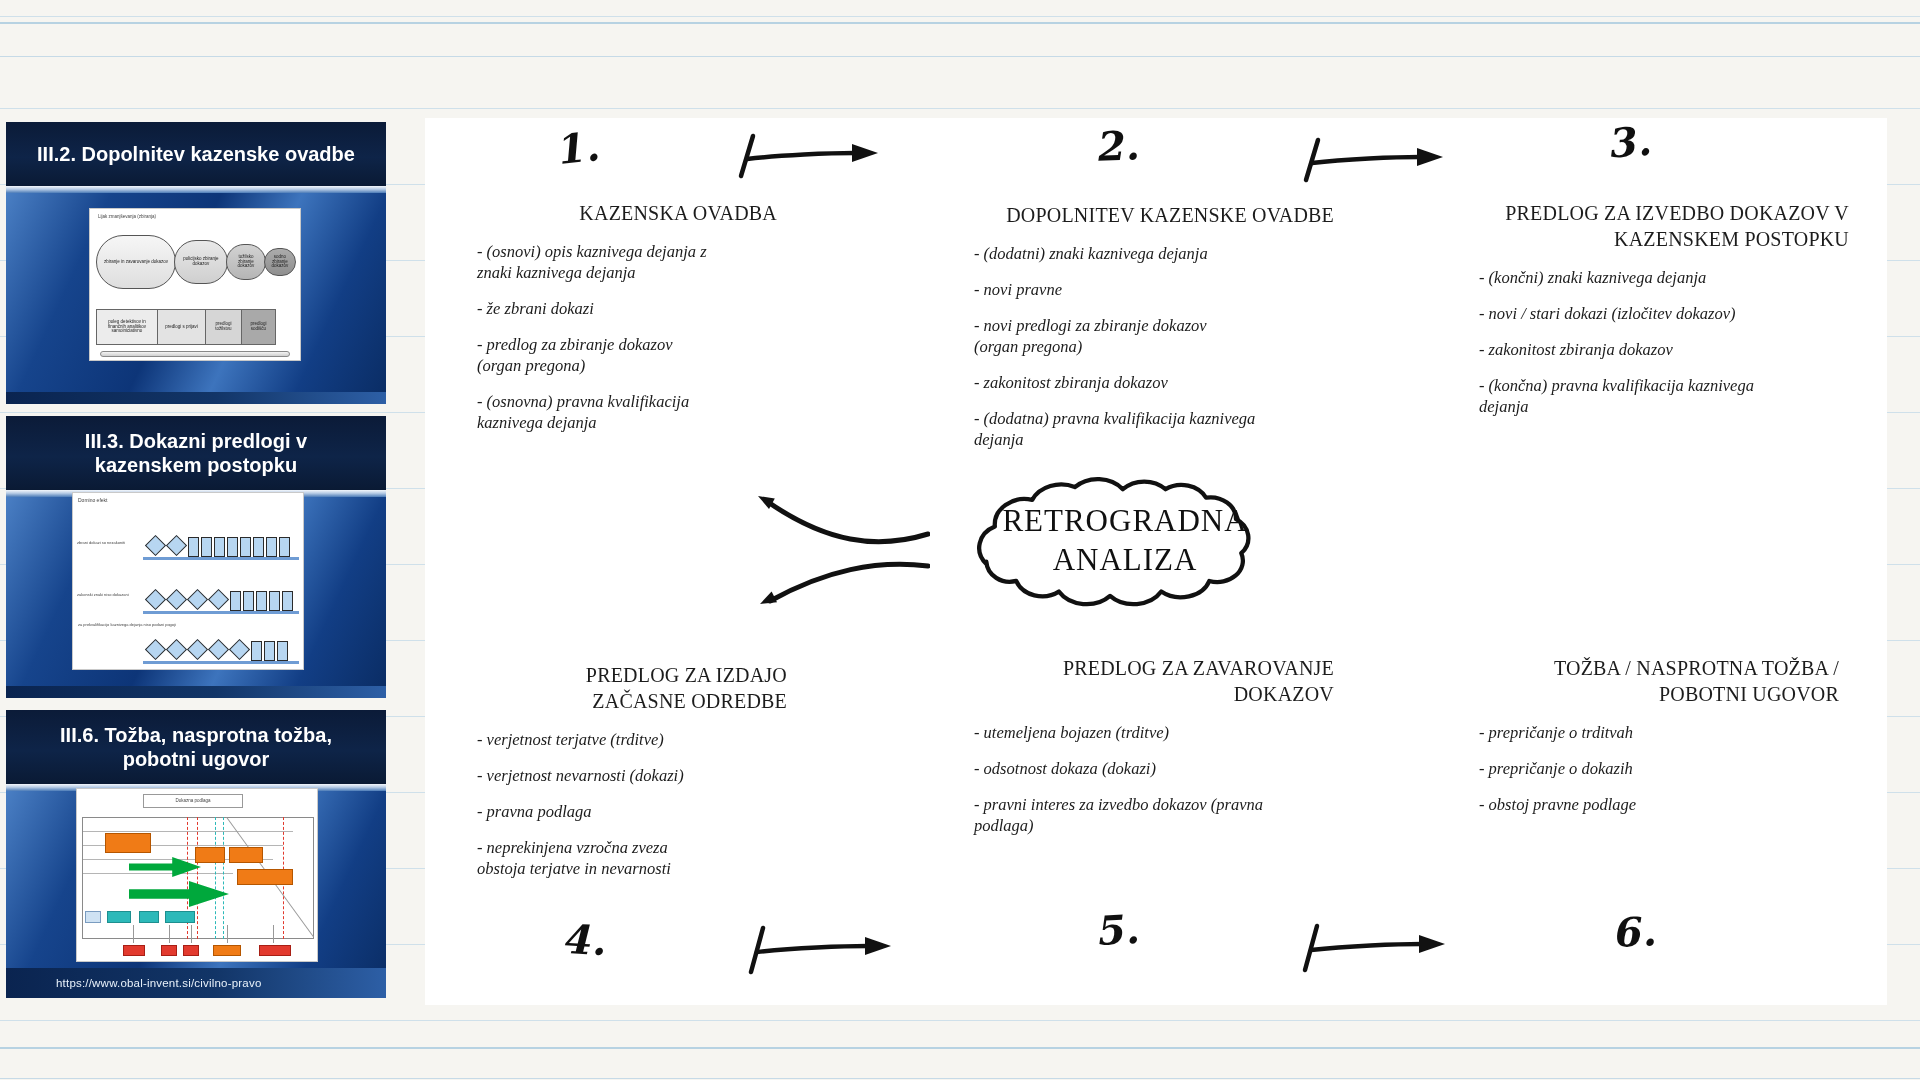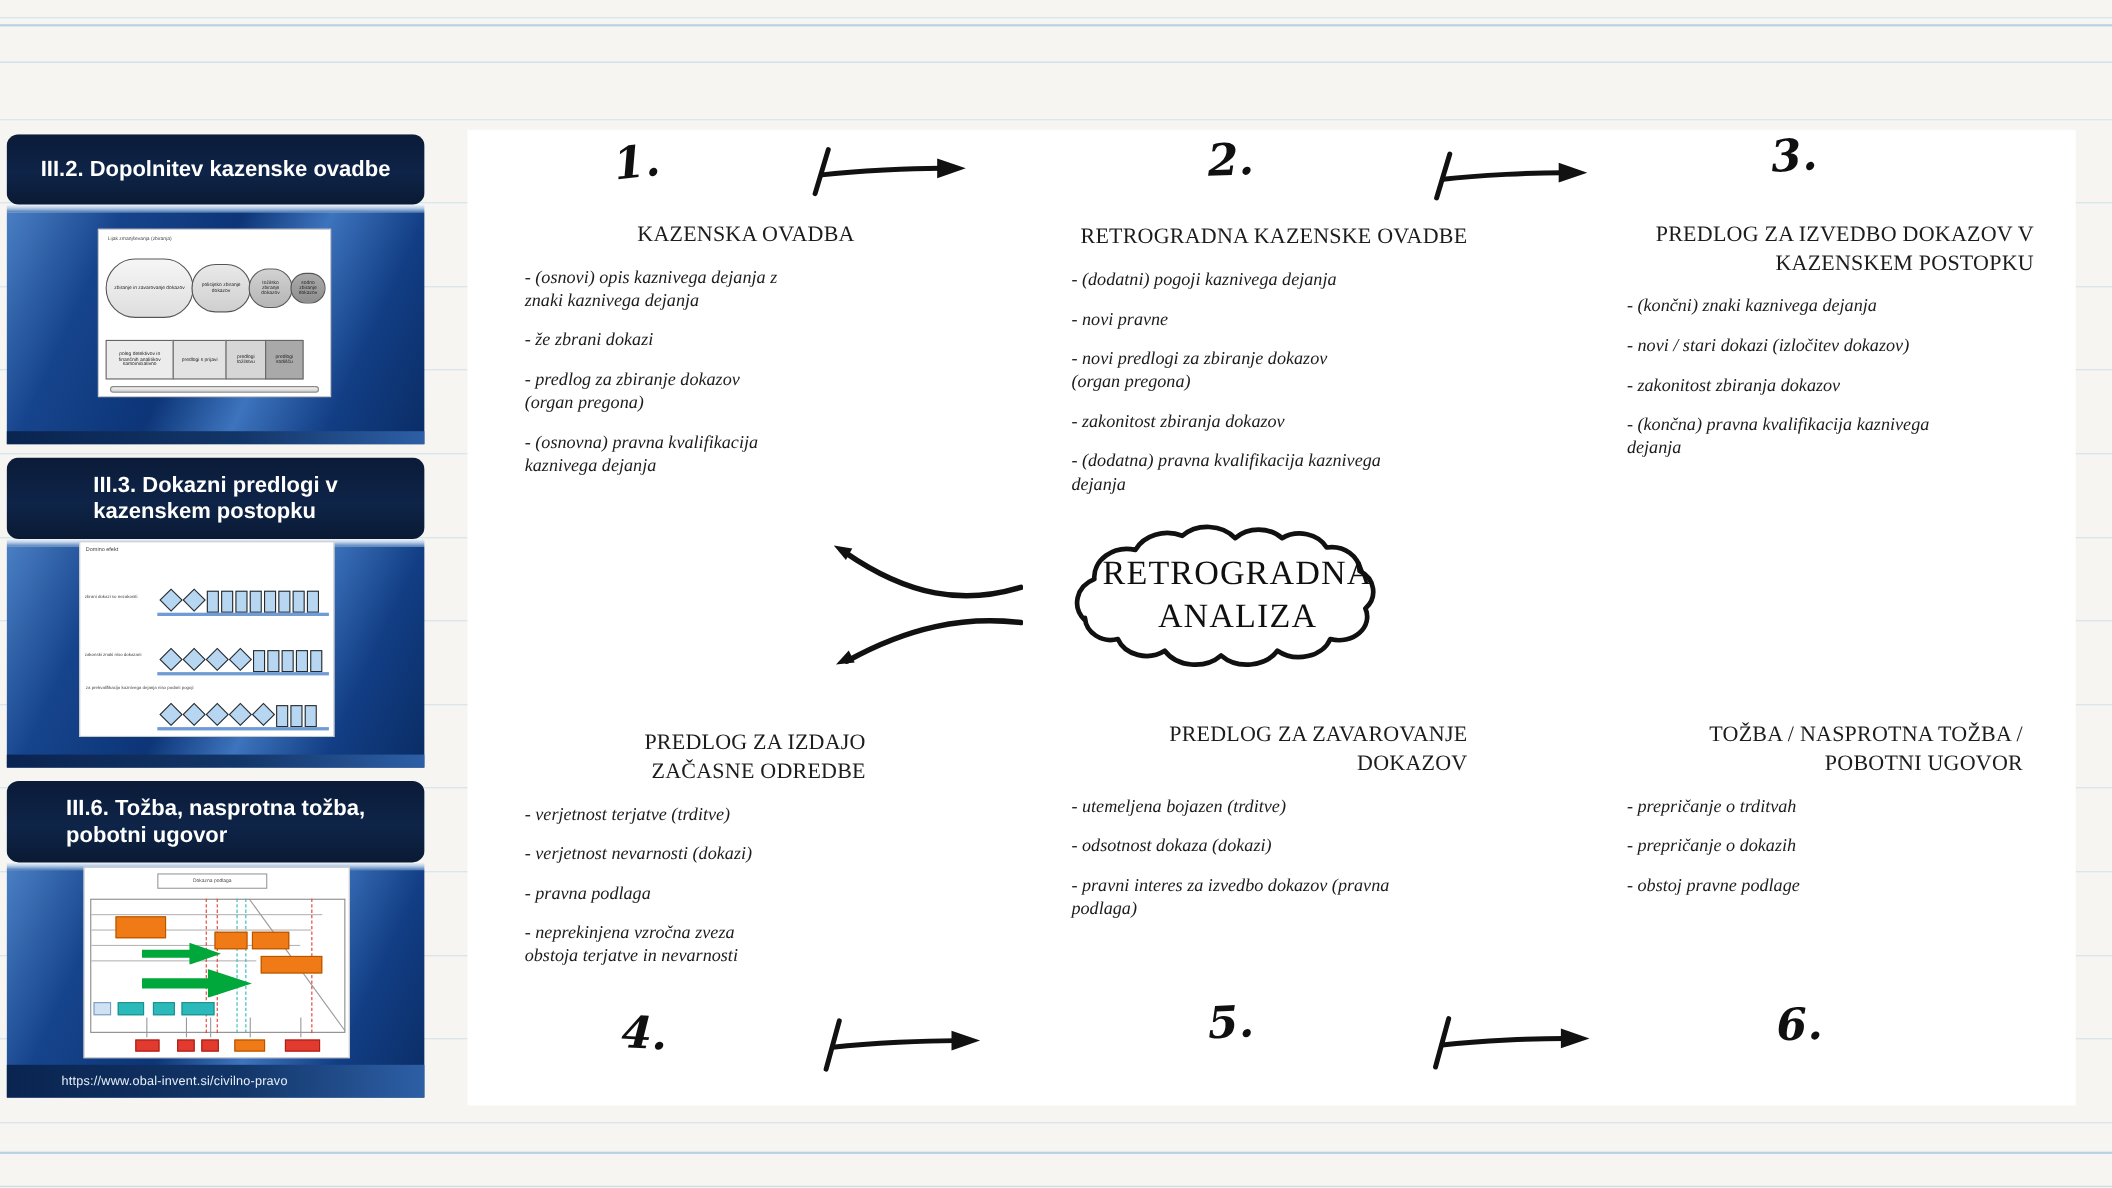--- a/index.html
+++ b/index.html
@@ -11,21 +11,21 @@
   .rules { position:absolute; inset:0; z-index:0;
     background:repeating-linear-gradient(180deg, transparent 0 75px, #cfe0ea 75px 76px);
     background-position:0 33px; }
   .rule { position:absolute; left:0; width:1920px; height:1px; background:#c6dae7; z-index:0; }
   .rule.strong { height:2px; background:#b7d2e2; }
 
   
   .thumb { position:absolute; left:6px; width:380px; z-index:1; overflow:hidden; }
   .thumb-title { position:relative; width:100%; display:flex; align-items:center; justify-content:center;
     background:linear-gradient(180deg,#0b1b38 0%, #0e2448 55%, #0a1a34 100%);
-    color:#fff; font-weight:bold; font-size:20px; line-height:1.2; text-align:left; white-space:pre-line;border-radius:11px; }
+    color:#fff; font-weight:bold; font-size:20px; line-height:1.2; text-align:center; white-space:pre-line; }
   .thumb-strip { width:100%; height:7px; background:linear-gradient(180deg,#f2f6fb 0%, #b9cde6 45%, #4c7cb8 100%); }
   .thumb-body { position:relative; width:100%;
     background:linear-gradient(115deg,#4a7fc4 0%, #16448c 22%, #0d3578 45%, #3d74bd 62%, #123e85 80%, #0a2c63 100%); }
   .thumb-bottom { position:absolute; left:0; bottom:0; width:100%;
     background:linear-gradient(90deg,#0a2450 0%, #123567 55%, #2d5fa6 100%); }
   .thumb-box { position:absolute; background:#fff; border:1px solid #c9c9c9; }
   .micro { position:absolute; font-family:"Liberation Sans",sans-serif; color:#444; line-height:1.1; }
 
   
   .pill { position:absolute; border:1px solid #555; border-radius:50px; display:flex; align-items:center;
@@ -246,22 +246,22 @@
       <p class="step-item">- (osnovi) opis kaznivega dejanja z
 znaki kaznivega dejanja</p>
       <p class="step-item">- že zbrani dokazi</p>
       <p class="step-item">- predlog za zbiranje dokazov
 (organ pregona)</p>
       <p class="step-item">- (osnovna) pravna kvalifikacija
 kaznivega dejanja</p>
     </section>
 
     <section class="step-text" style="left:549px;top:84px;width:360px">
-      <h2 class="step-title">RETROGRADNA KAZENSKE OVADBE</h2>
-      <p class="step-item">- (dodatni) pogoji kaznivega dejanja</p>
+      <h2 class="step-title">DOPOLNITEV KAZENSKE OVADBE</h2>
+      <p class="step-item">- (dodatni) znaki kaznivega dejanja</p>
       <p class="step-item">- novi pravne</p>
       <p class="step-item">- novi predlogi za zbiranje dokazov
 (organ pregona)</p>
       <p class="step-item">- zakonitost zbiranja dokazov</p>
       <p class="step-item">- (dodatna) pravna kvalifikacija kaznivega
 dejanja</p>
     </section>
 
     <section class="step-text" style="left:1054px;top:82px;width:370px">
       <h2 class="step-title">PREDLOG ZA IZVEDBO DOKAZOV V

